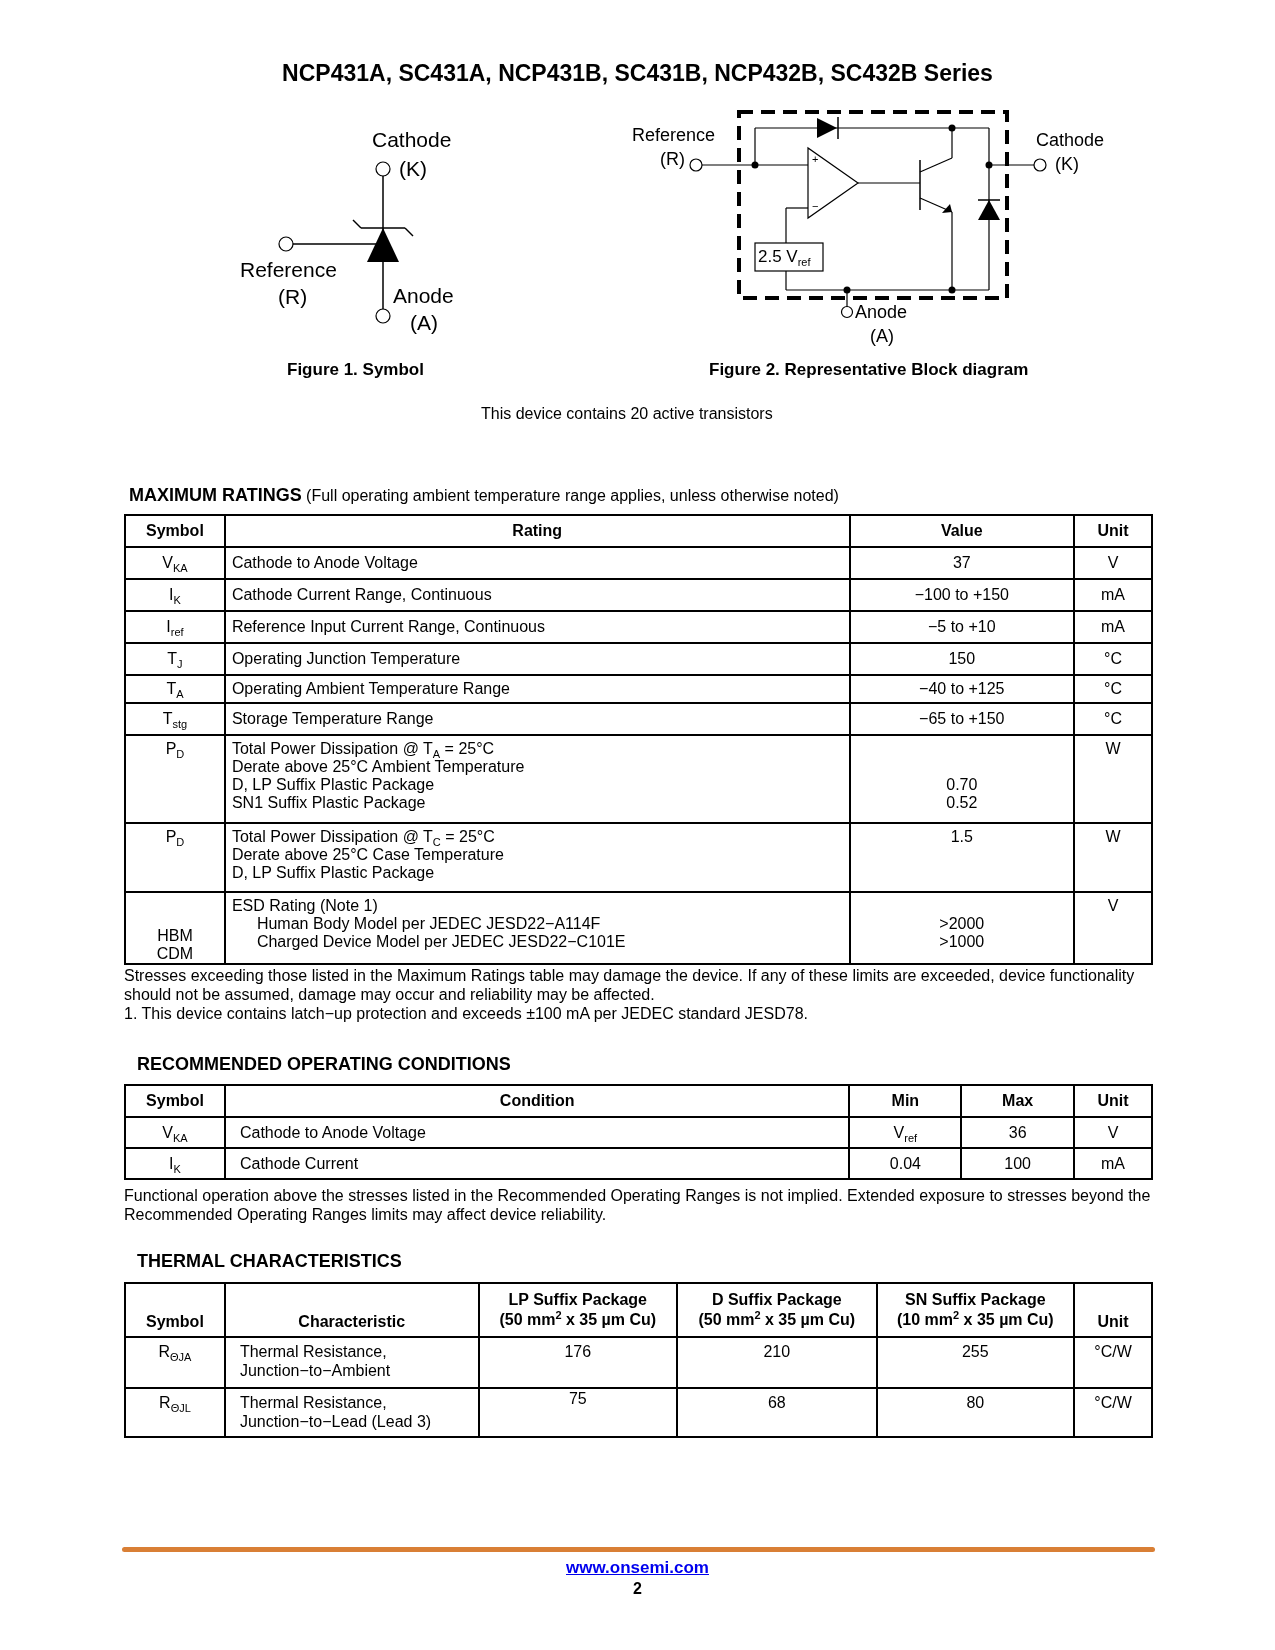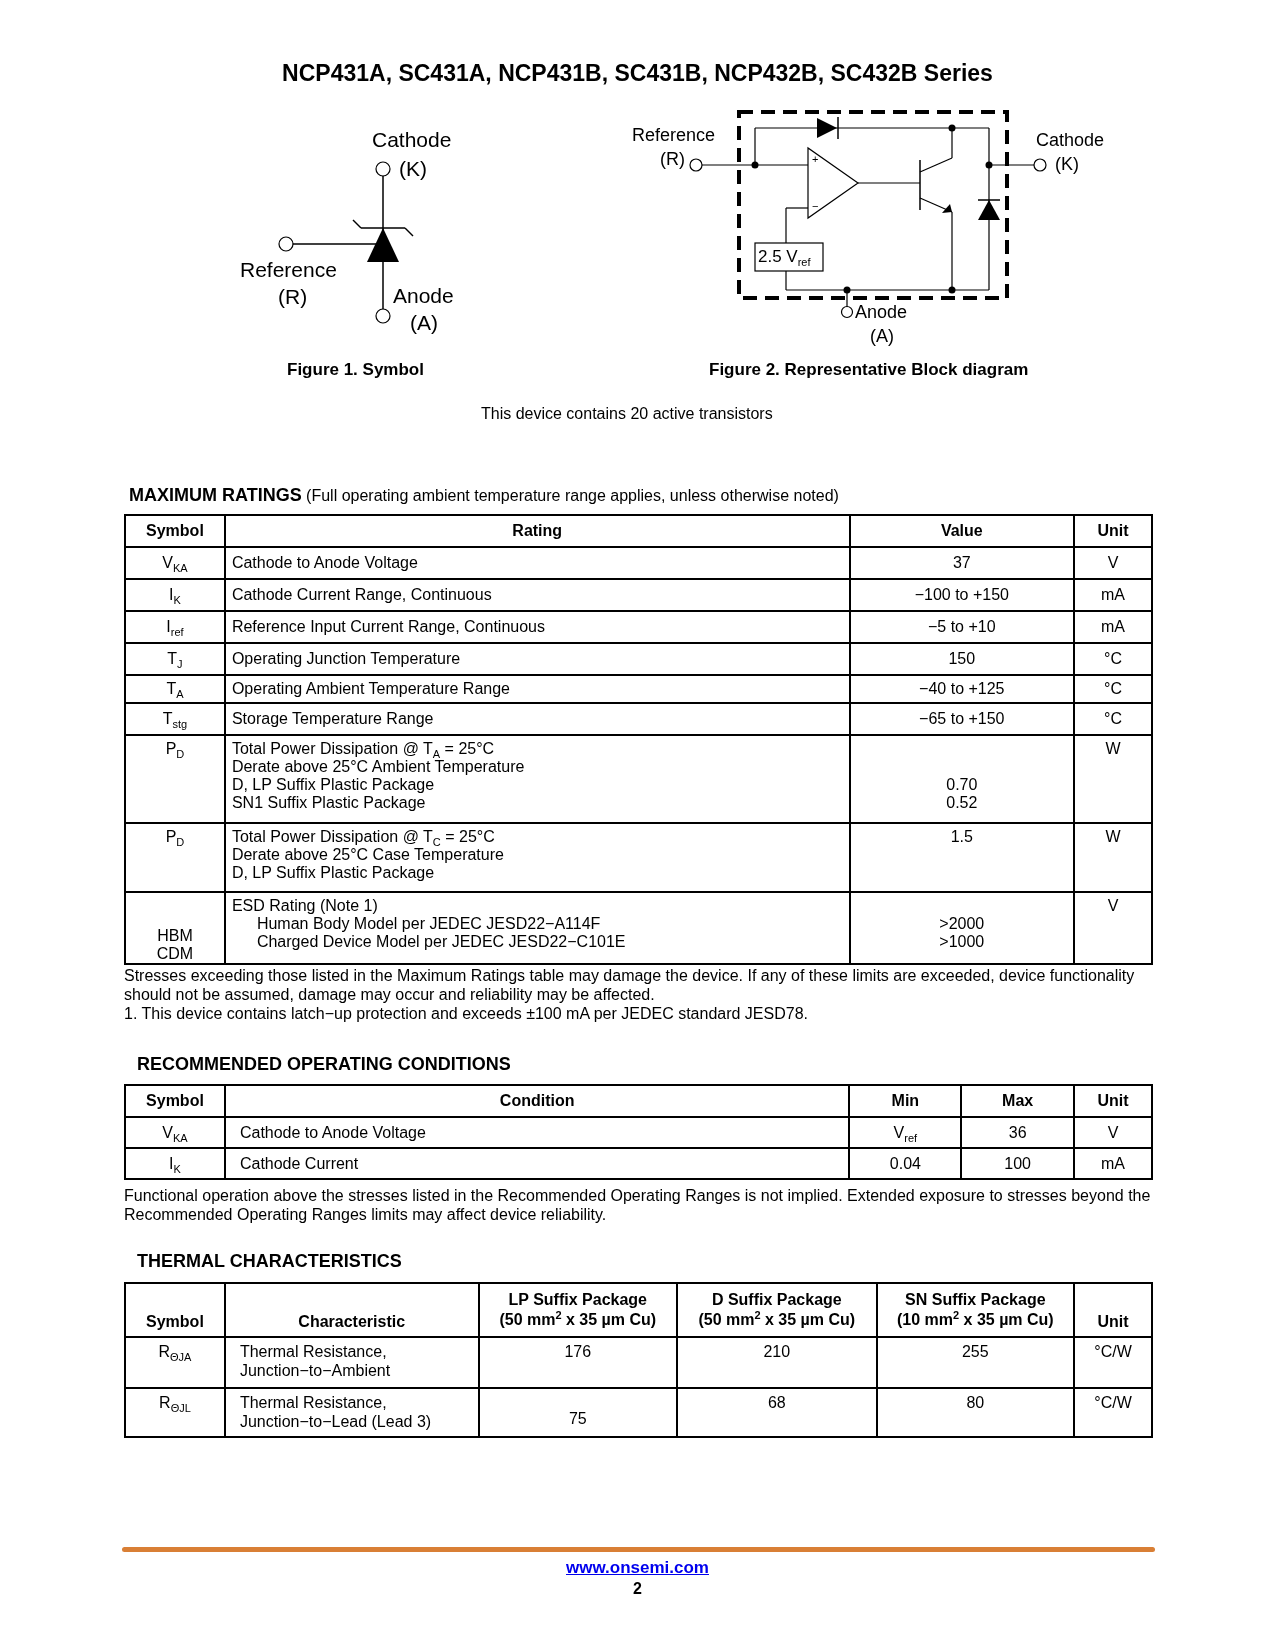--- a/index.html
+++ b/index.html
@@ -286,21 +286,21 @@
     <td class="c" style="padding-top:4px;">210</td>
     <td class="c" style="padding-top:4px;">255</td>
     <td class="c" style="padding-top:4px;">°C/W</td>
   </tr>
   <tr style="height:49px;line-height:19px;">
     <td class="c" style="padding-top:4px;"><span>R</span><sub>ΘJL</sub></td>
     <td style="padding-top:4px;padding-left:14px;">
           <div>Thermal Resistance,</div>
           <div>Junction−to−Lead (Lead 3)</div>
         </td>
-    <td class="c" style="padding-top:20px;">75</td>
+    <td class="c" style="padding-top:0;">75</td>
     <td class="c" style="padding-top:4px;">68</td>
     <td class="c" style="padding-top:4px;">80</td>
     <td class="c" style="padding-top:4px;">°C/W</td>
   </tr>
 </tbody>
   </table>
 
 <div class="abs footer-line"></div>
 <div class="abs footer-link">
   <a>www.onsemi.com</a>

